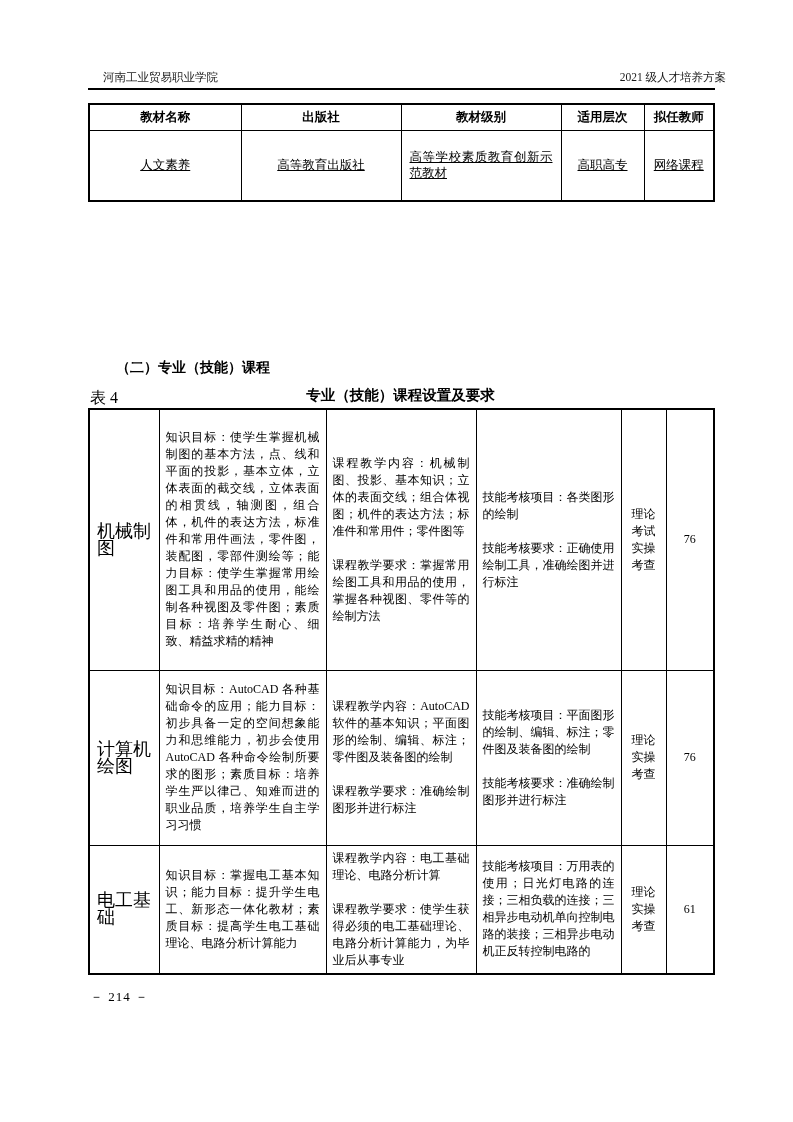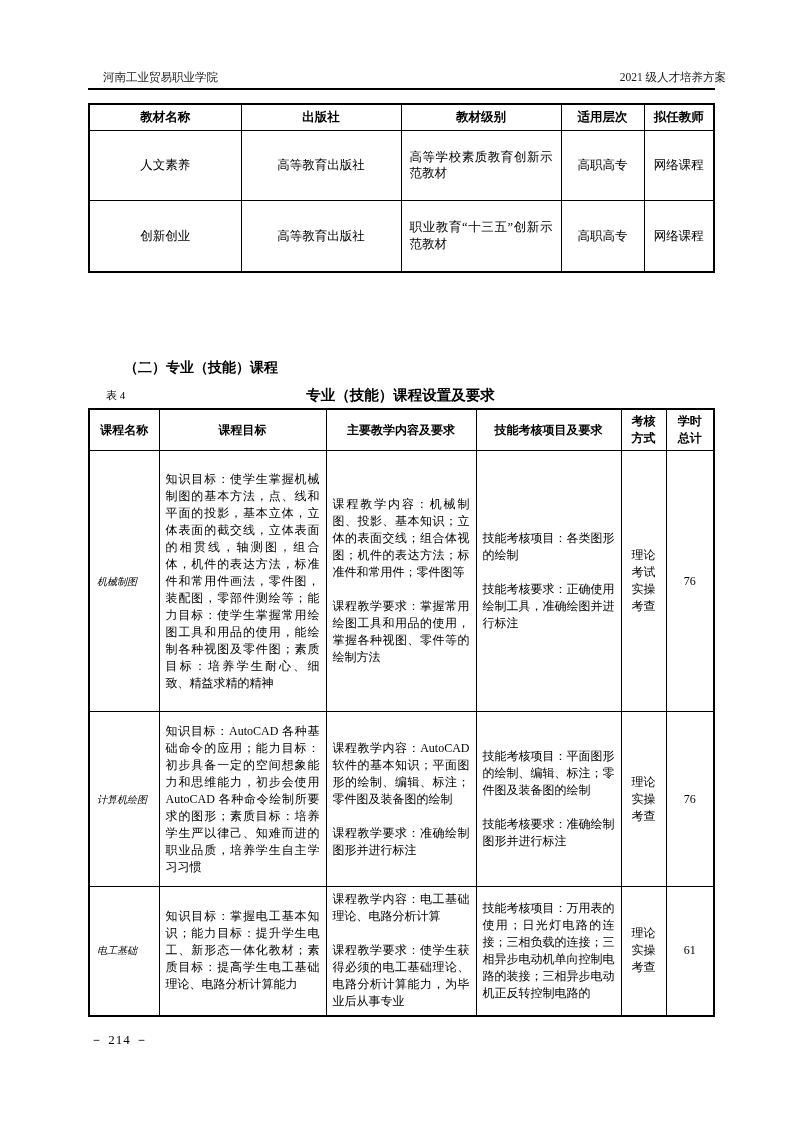--- a/index.html
+++ b/index.html
@@ -13,41 +13,41 @@
   .header-rule{position:absolute;left:88px;top:88px;width:627px;border-top:2px solid #000;}
   
   table{border-collapse:collapse;table-layout:fixed;width:625px;}
   td,th{border:1px solid #000;overflow:hidden;vertical-align:middle;font-weight:normal;word-break:break-all;}
   .t1,.t2{position:absolute;left:88px;border:2px solid #000;}
   .hd{font-weight:bold;font-family:"Liberation Sans","DejaVu Sans",sans-serif;text-align:center;font-size:13px;line-height:1.3;}
   
   .t1{top:103px;}
   .t1 td{font-size:12.5px;text-align:center;line-height:1.35;padding:1px 8px;}
   .t1 tr.h-head{height:26px;}
-  .t1 tr.h-tall{height:46px;}
+  .t1 tr.h-tall{height:46px;text-decoration:underline;}
   .t1 tr.h-short{height:32px;}
   .t1 td.just{text-align:justify;text-align-last:left;padding:18px 8px;}
   .t1 td.pre{white-space:pre-line;}
   
-  .section-heading{position:absolute;left:124px;top:359px;font-size:14px;font-weight:bold;font-family:Liberation Serif, serif;}
+  .section-heading{position:absolute;left:116px;top:359px;font-size:14px;font-weight:bold;font-family:Liberation Serif, serif;}
   .table-caption{position:absolute;left:88px;top:386px;width:625px;text-align:center;}
-  .table-caption .tlabel{position:absolute;left:18px;top:2px;font-size:11px;font-weight:normal;font-family:"Liberation Serif",serif;}
+  .table-caption .tlabel{position:absolute;left:2px;top:2px;font-size:16px;font-weight:normal;font-family:"Liberation Serif",serif;}
   .table-caption .ttitle{font-size:14.5px;font-weight:bold;font-family:Liberation Serif, serif;}
   
   .t2{top:408px;}
   .t2 tr.r-head{height:38px;}
   .t2 tr.r1{height:261px;}
   .t2 tr.r2{height:175px;}
   .t2 tr.r3{height:129px;}
   .t2 td{font-size:12px;line-height:17px;padding:3px 6px;}
-  .t2 td.course{text-align:left;padding:3px 7px;font-size:10px;font-style:italic;}
+  .t2 td.course{text-align:left;padding:3px 7px;font-size:18px;}
   .t2 td.body{text-align:justify;white-space:pre-line;vertical-align:middle;}
   .t2 td.center{text-align:center;white-space:pre-line;padding:3px 2px;margin-left:23px;}
   
-  .page-number{position:absolute;left:90px;top:1031px;font-size:13px;letter-spacing:1px;}
+  .page-number{position:absolute;left:90px;top:988px;font-size:13px;letter-spacing:1px;}
 </style>
 </head>
 <body>
 
 <div class="page">
 
   <div class="doc-header">
     <span>河南工业贸易职业学院</span>
     <span>2021 级人才培养方案</span>
   </div>
@@ -69,55 +69,40 @@
       <td class="hd">适用层次</td>
       <td class="hd">拟任教师</td>
     </tr>
     <tr class="h-tall">
       <td>人文素养</td>
       <td>高等教育出版社</td>
       <td class="just">高等学校素质教育创新示范教材</td>
       <td>高职高专</td>
       <td>网络课程</td>
     </tr>
-    <tr class="h-tall">
-      <td>创新创业</td>
-      <td>高等教育出版社</td>
-      <td class="just">职业教育“十三五”创新示范教材</td>
-      <td>高职高专</td>
-      <td>网络课程</td>
-    </tr>
   </tbody>
     </table>
 
   <div class="section-heading">（二）专业（技能）课程</div>
 
   <div class="table-caption">
     <span class="tlabel">表 4</span>
     <span class="ttitle">专业（技能）课程设置及要求</span>
   </div>
 
   <table class="t2">
     <colgroup>
         <col style="width:70px">
         <col style="width:167px">
         <col style="width:150px">
         <col style="width:145px">
         <col style="width:45px">
         <col style="width:48px">
       </colgroup>
     <tbody>
-        <tr class="r-head">
-      <td class="hd">课程名称</td>
-      <td class="hd">课程目标</td>
-      <td class="hd">主要教学内容及要求</td>
-      <td class="hd">技能考核项目及要求</td>
-      <td class="hd">考核方式</td>
-      <td class="hd">学时总计</td>
-    </tr>
     <tr class="r1">
       <td class="course">机械制图</td>
       <td class="body">知识目标：使学生掌握机械制图的基本方法，点、线和平面的投影，基本立体，立体表面的截交线，立体表面的相贯线，轴测图，组合体，机件的表达方法，标准件和常用件画法，零件图，装配图，零部件测绘等；能力目标：使学生掌握常用绘图工具和用品的使用，能绘制各种视图及零件图；素质目标：培养学生耐心、细致、精益求精的精神</td>
       <td class="body">课程教学内容：机械制图、投影、基本知识；立体的表面交线；组合体视图；机件的表达方法；标准件和常用件；零件图等
 
 课程教学要求：掌握常用绘图工具和用品的使用，掌握各种视图、零件等的绘制方法</td>
       <td class="body">技能考核项目：各类图形的绘制
 
 技能考核要求：正确使用绘制工具，准确绘图并进行标注</td>
       <td class="center">理论

